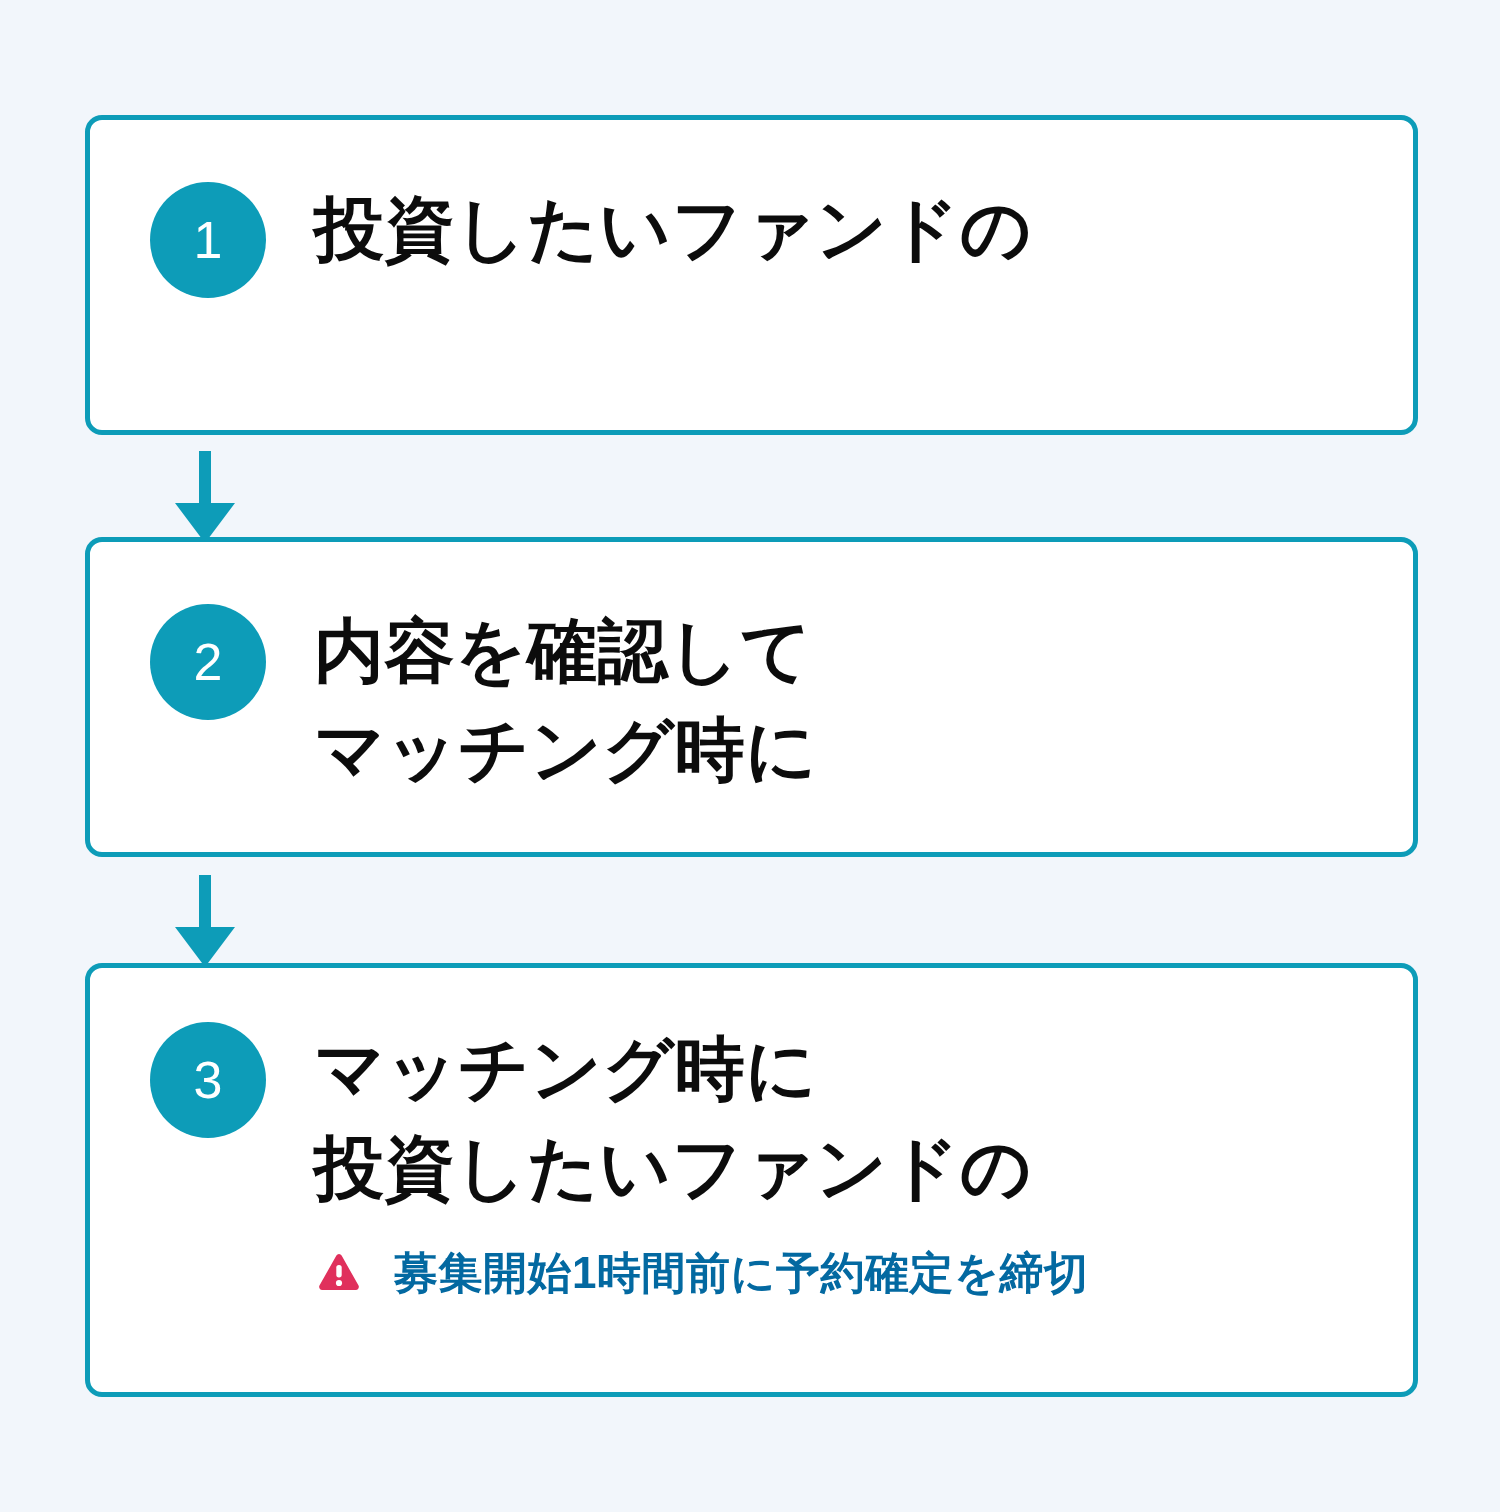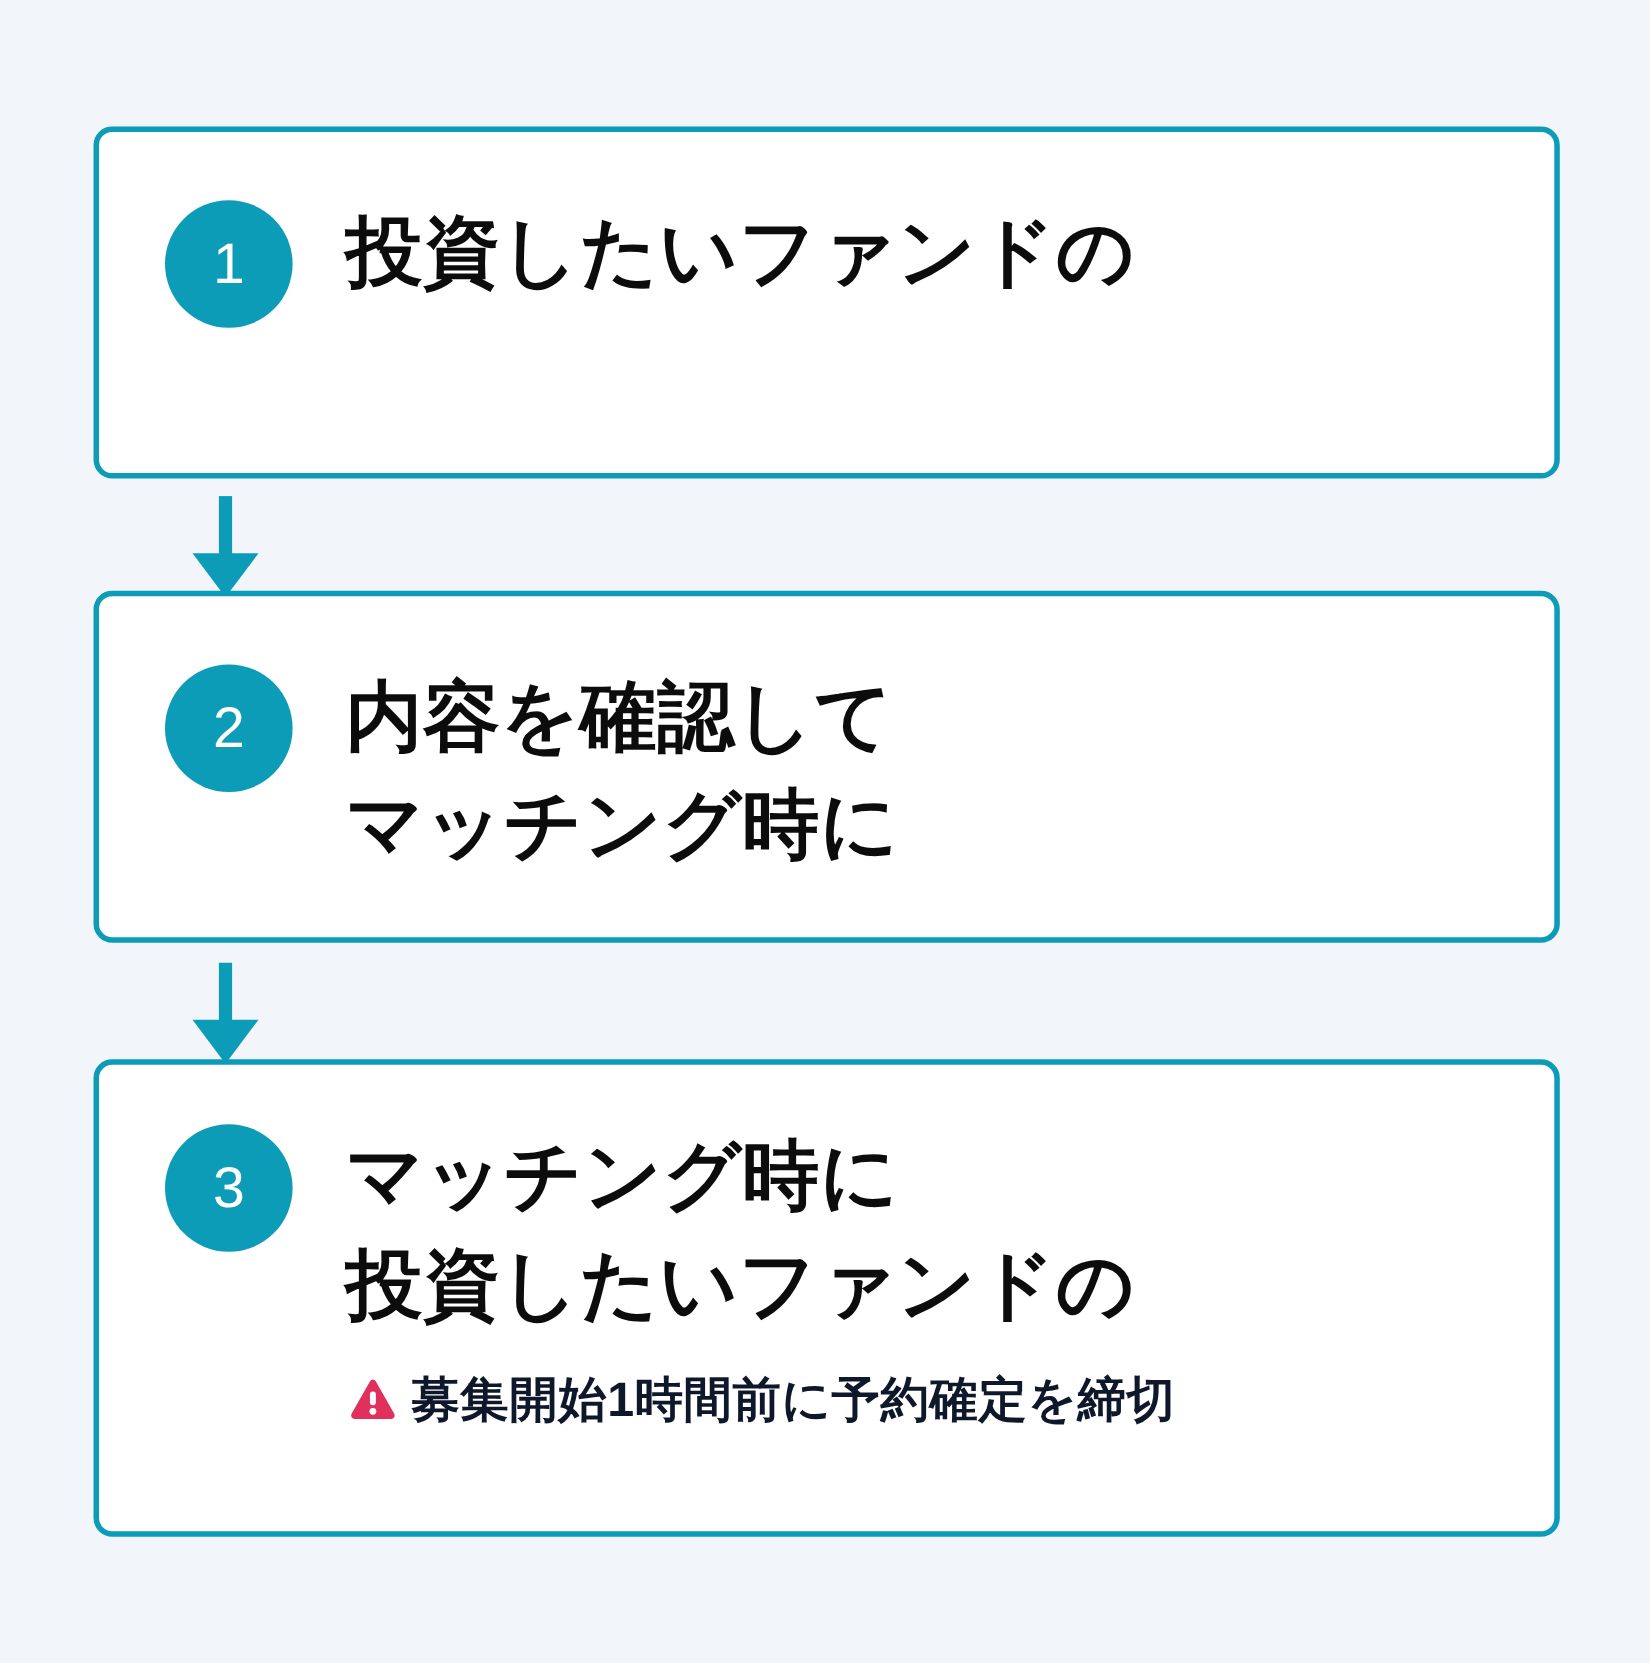--- a/index.html
+++ b/index.html
@@ -89,26 +89,27 @@
     margin-left: 4px;
   }
   .warn-icon {
     flex: 0 0 auto;
     width: 42px;
     height: 42px;
     margin-right: 14px;
     display: block;
   }
   .step-note-text {
-    color: #0f172a;
+    color: #0369a1;
     font-size: 44px;
     font-weight: 700;
     line-height: 1.1;
     letter-spacing: 0.5px;
     white-space: nowrap;
+    margin-left: 20px;
   }
 
   
   .flow-arrow {
     position: absolute;
     left: 172px;
     width: 66px;
     height: 92px;
   }
   #flow-arrow-1 { top: 451px; }

